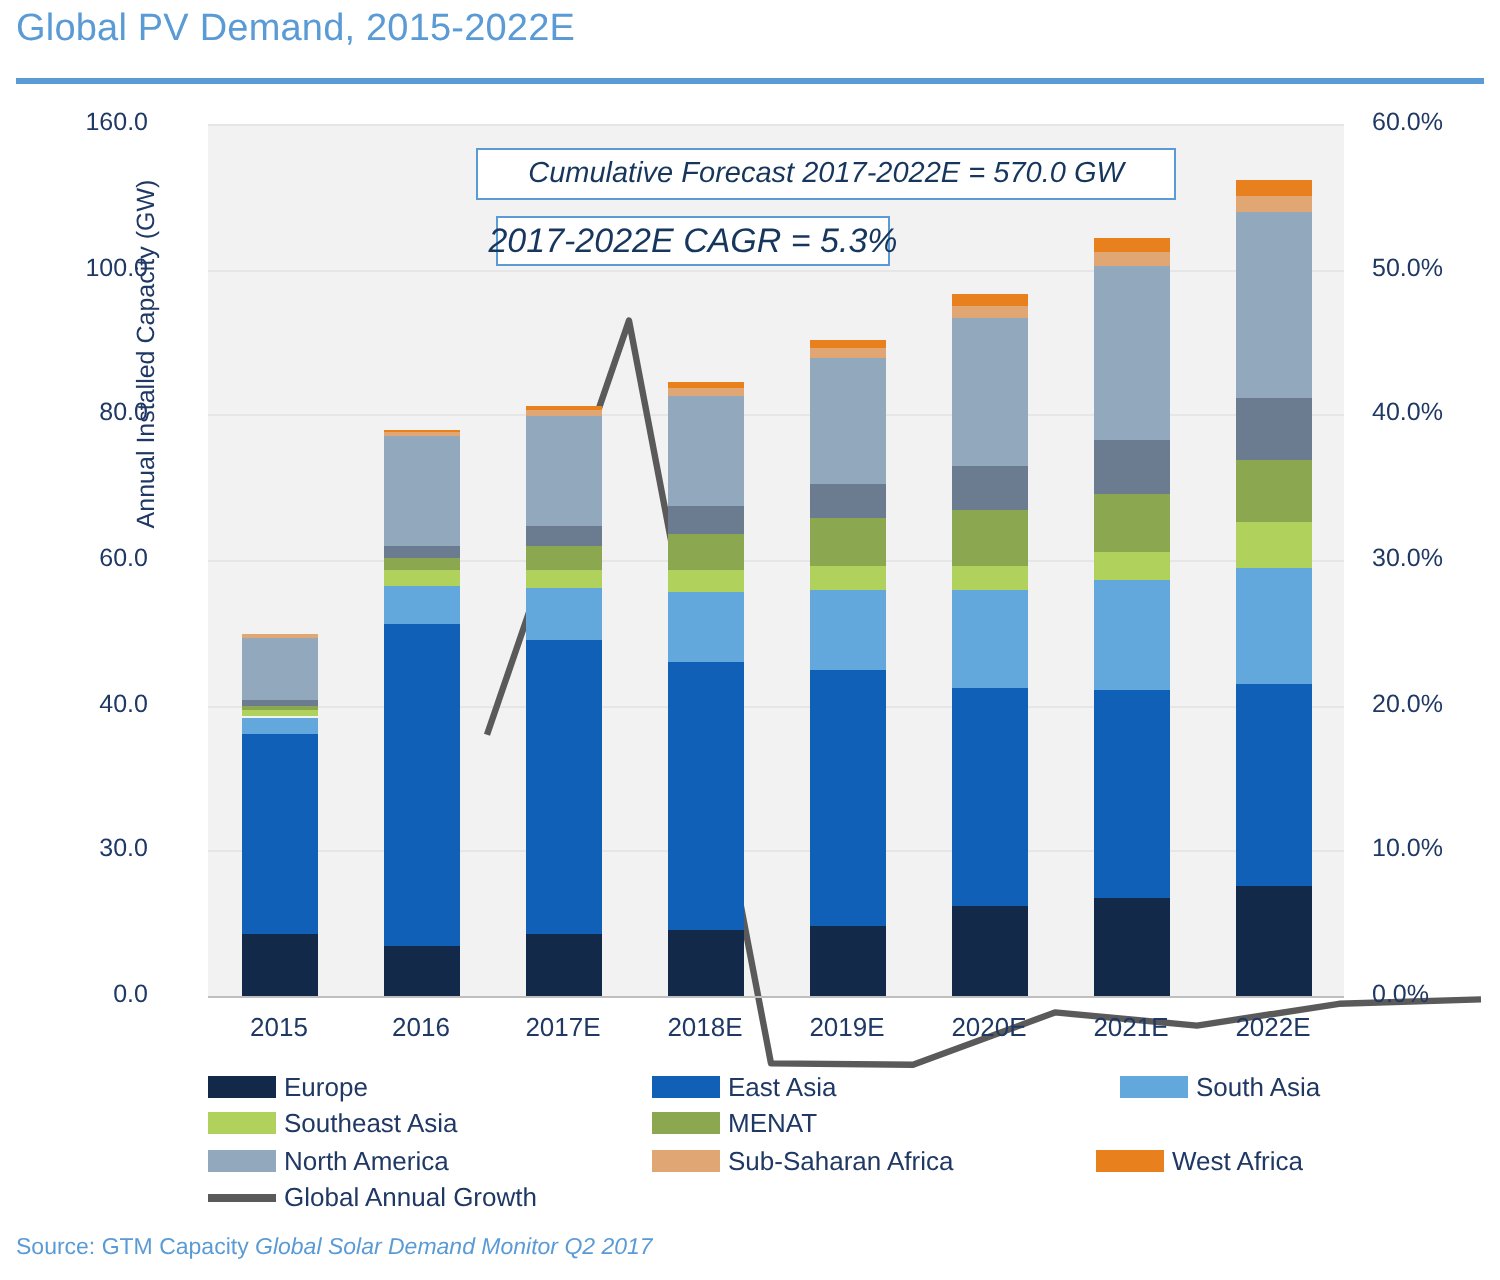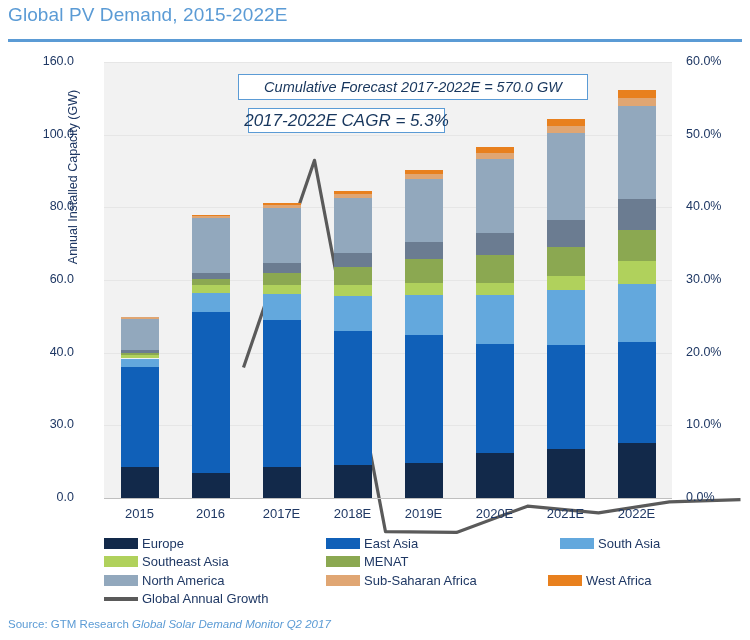--- a/index.html
+++ b/index.html
@@ -277,14 +277,14 @@
     </div>
     <div class="legend-row" style="top: 55.5px;">
       <div class="legend-item" style="left: 0px;">
         <span class="line-swatch"></span>
         <span class="legend-label">Global Annual Growth</span>
       </div>
     </div>
   </div>
 
 <div id="source">
-  <span>Source: GTM Research </span><span class="it">Global Solar Demand Monitor Q2 2017</span>
+  <span>Source: GTM Capacity </span><span class="it">Global Solar Demand Monitor Q2 2017</span>
 </div>
 
 </body></html>

